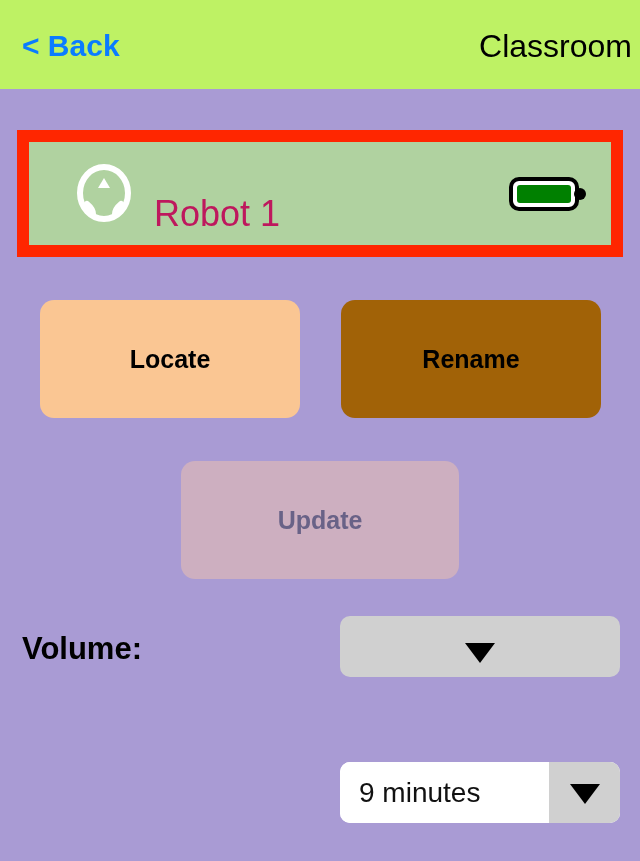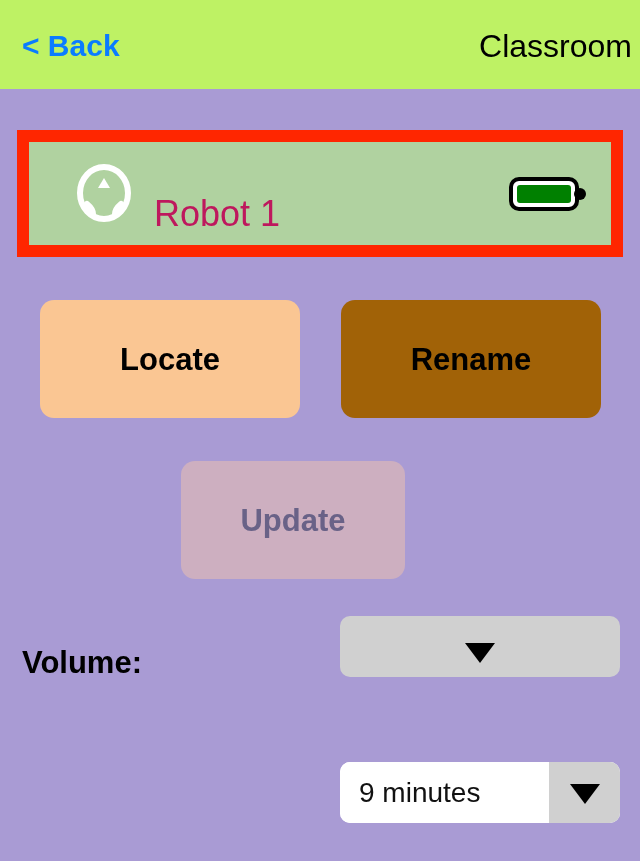--- a/index.html
+++ b/index.html
@@ -99,21 +99,21 @@
     width: 78px;
     height: 34px;
   }
 
   
   .btn {
     position: absolute;
     border: none;
     border-radius: 14px;
     font-family: "Liberation Sans", sans-serif;
-    font-size: 31px;
+    font-size: 25px;
     font-weight: bold;
     text-align: center;
     cursor: pointer;
     padding: 0;
     display: flex;
     align-items: center;
     justify-content: center;
     line-height: 1;
   }
   .btn-locate {
@@ -128,37 +128,37 @@
     left: 341px;
     top: 300px;
     width: 260px;
     height: 118px;
     background: #a16207;
     color: #000000;
   }
   .btn-update {
     left: 181px;
     top: 461px;
-    width: 224px;
+    width: 278px;
     height: 118px;
     background: #cdafc0;
     color: #696287;
     cursor: default;
   }
 
   
   .setting-label {
     position: absolute;
     left: 22px;
     font-size: 31px;
     font-weight: bold;
     color: #000000;
     white-space: nowrap;
   }
-  .label-volume { top: 645px; }
+  .label-volume { top: 631px; }
   .label-sleep  { top: 774px; }
 
   .dropdown {
     position: absolute;
     left: 340px;
     width: 280px;
     height: 61px;
     border-radius: 10px;
     overflow: hidden;
     background: #ffffff;

